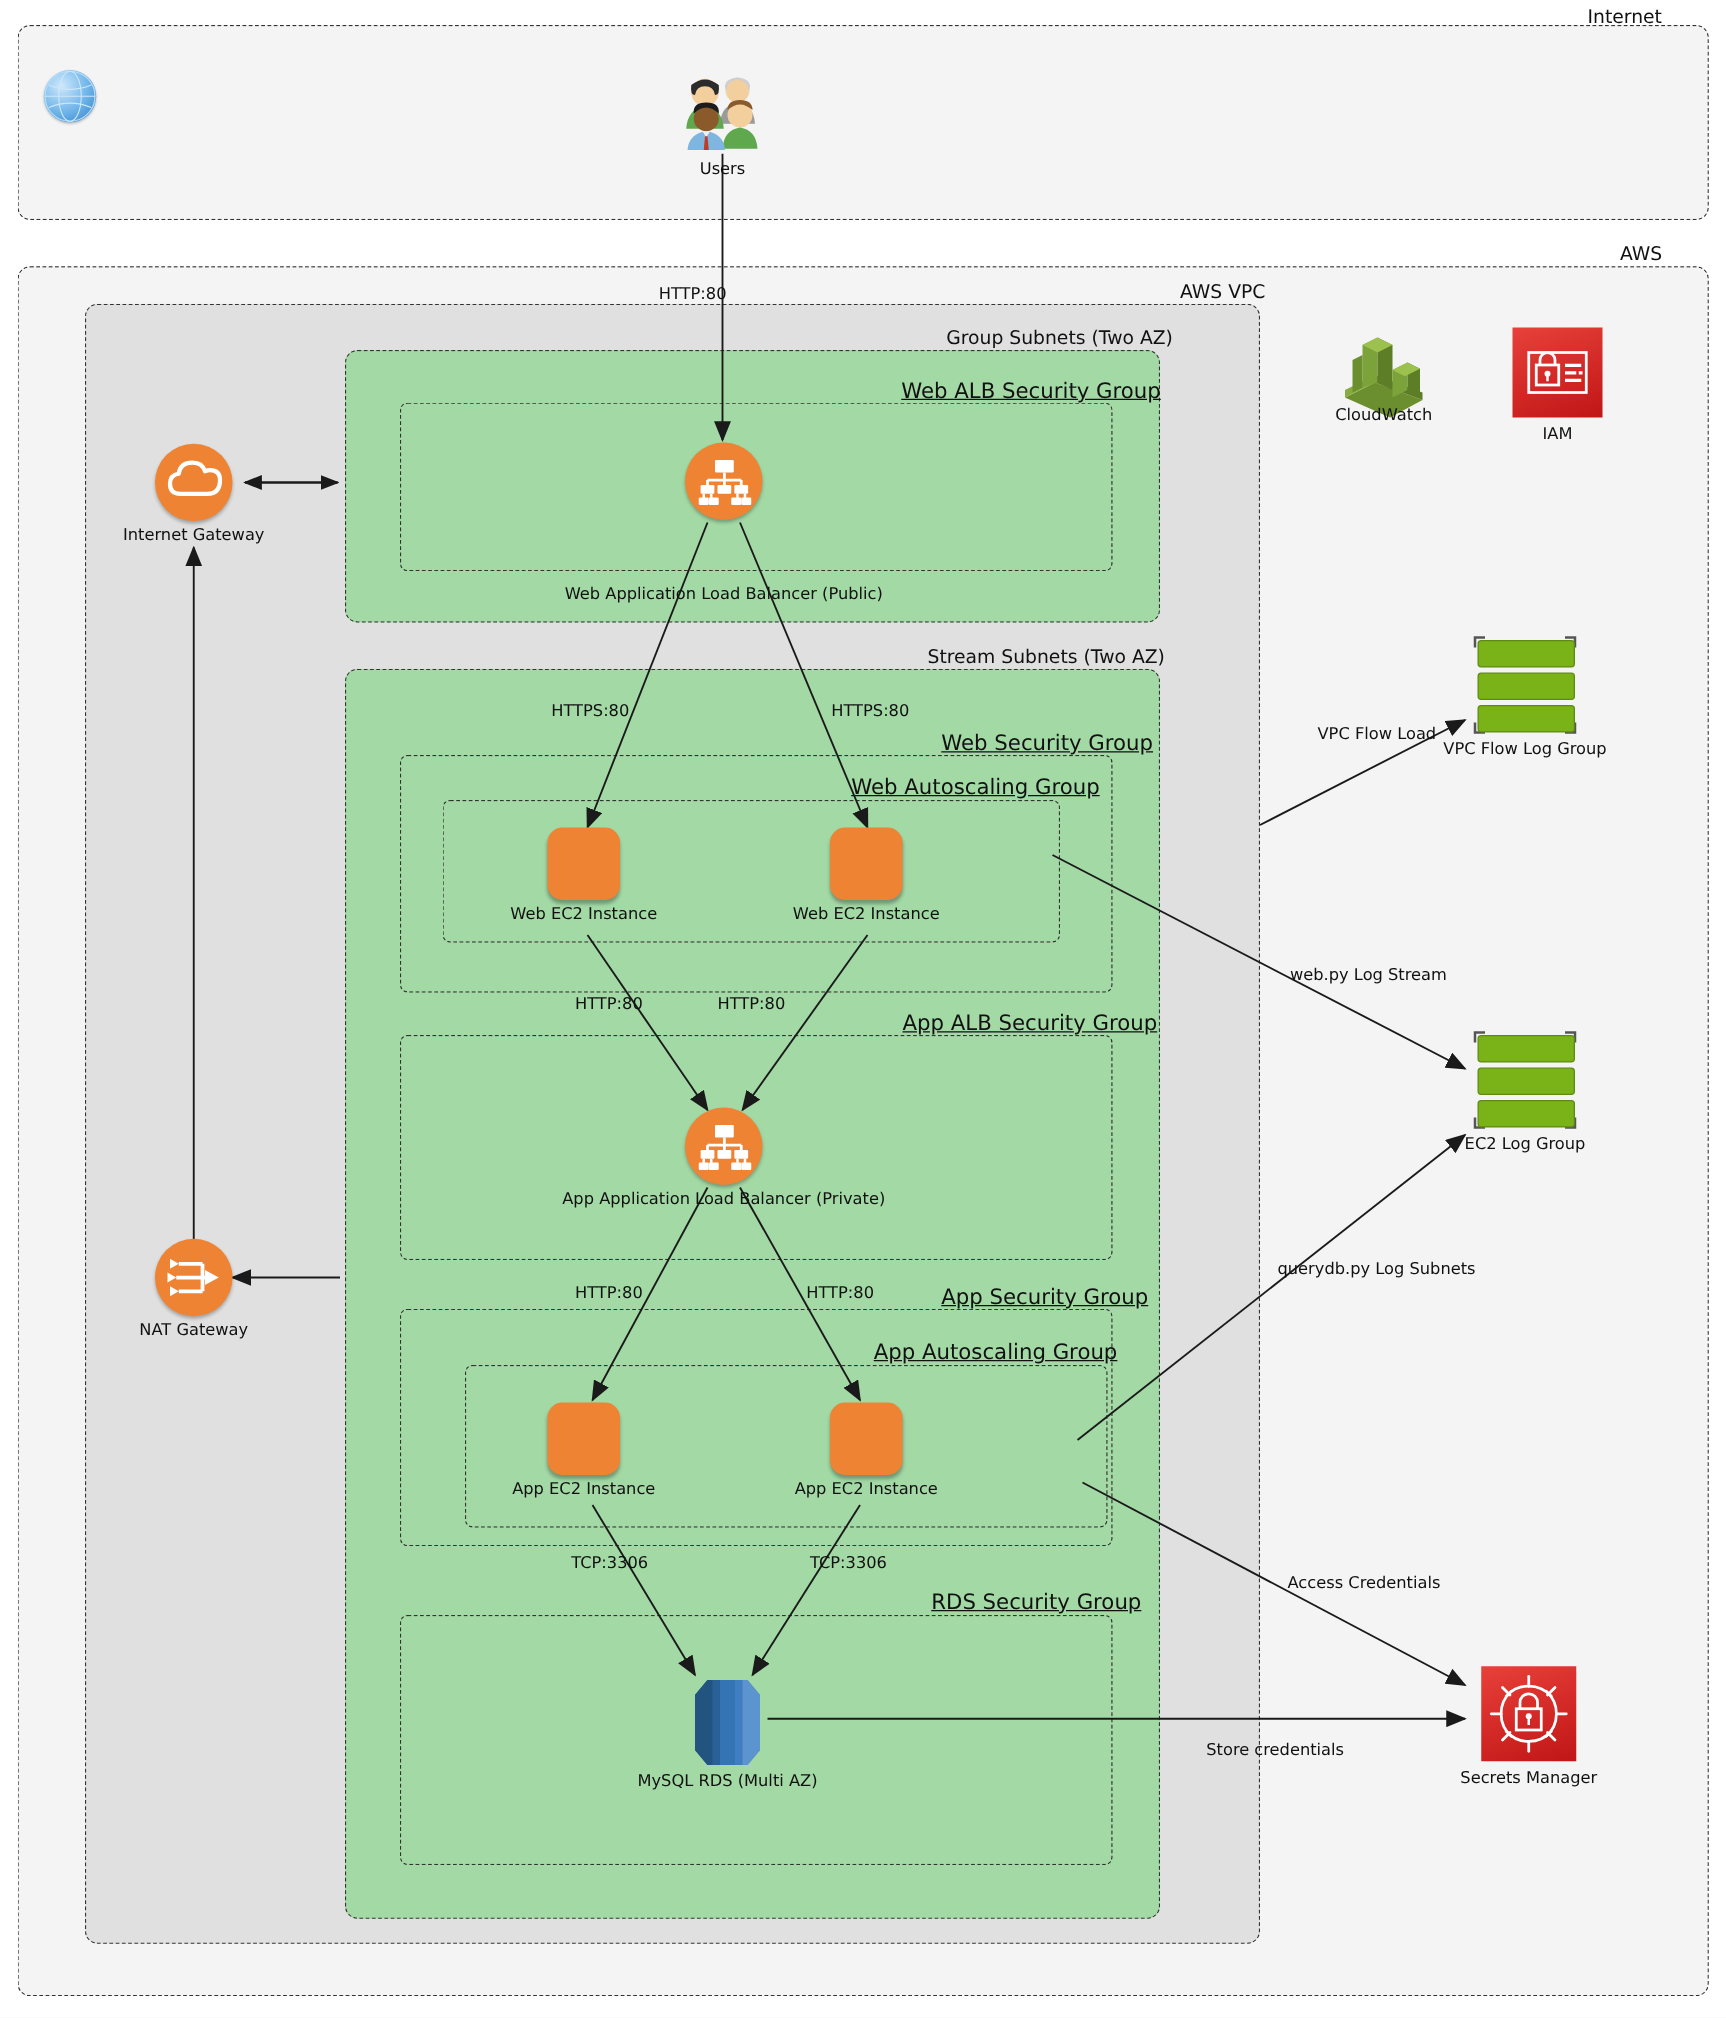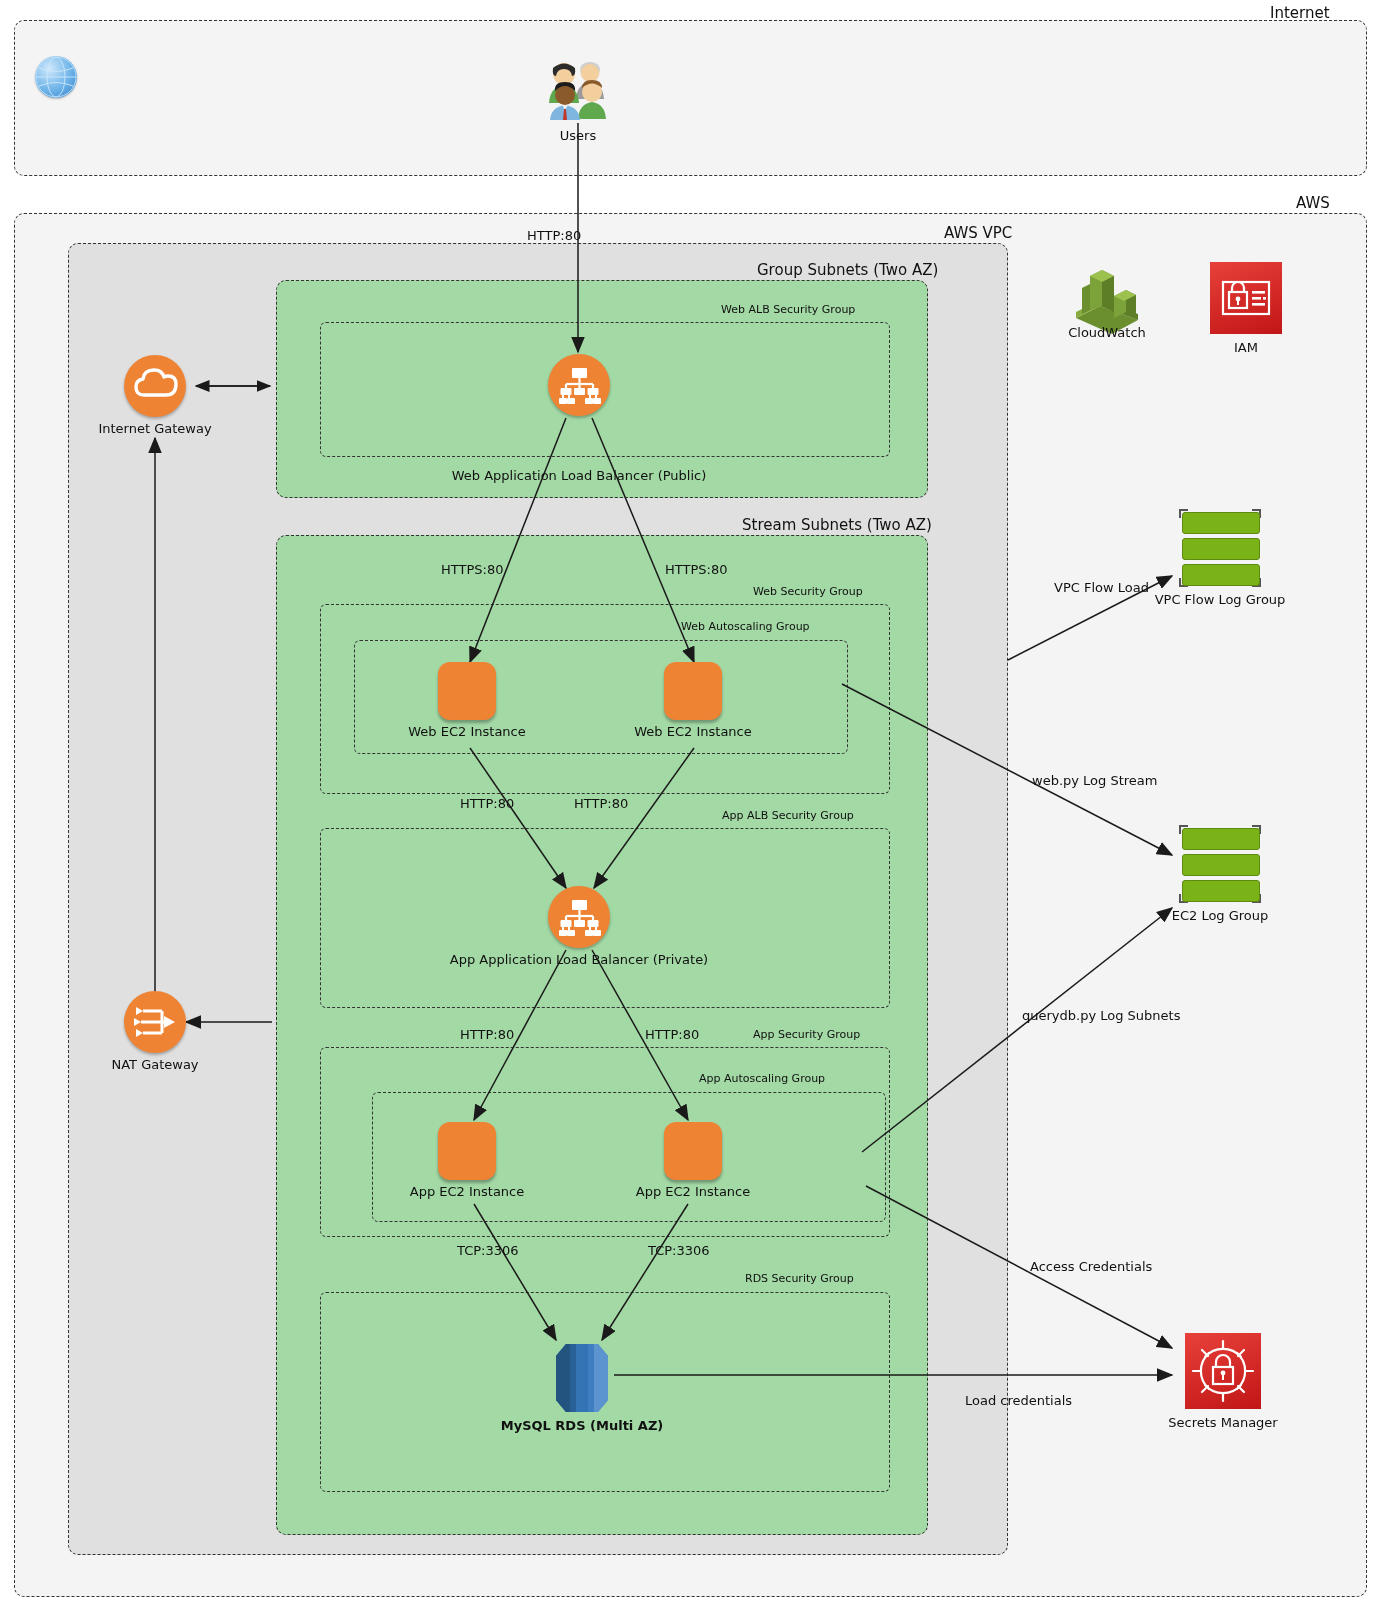--- a/index.html
+++ b/index.html
@@ -7,21 +7,21 @@
   #canvas{position:relative;width:1381px;height:1614px;background:#ffffff;overflow:hidden;}
 
   .zone{position:absolute;box-sizing:border-box;border:1.6px dashed #333;border-radius:10px;}
   .zone-internet{background:#f4f4f4;}
   .zone-aws{background:#f4f4f4;}
   .zone-vpc{background:#e0e0e0;}
   .zone-green{background:#a3d9a5;}
   .zone-dashonly{background:transparent;border:1.4px dashed #333;border-radius:6px;}
 
   .zlabel{position:absolute;font-size:15px;color:#111;white-space:nowrap;}
-  .zlabel-sm{font-size:11px;}
+  .zlabel-sm{font-size:17px;text-decoration:underline;}
 
   .node{position:absolute;}
   .node-label{position:absolute;font-size:13px;color:#111;white-space:nowrap;text-align:center;
               left:50%;transform:translateX(-50%);}
 
   svg.wires{position:absolute;left:0;top:0;width:1381px;height:1614px;pointer-events:none;}
   .edge{stroke:#1a1a1a;stroke-width:1.5px;fill:none;}
   .elabel{position:absolute;font-size:13px;color:#111;white-space:nowrap;}
 
   .circ{width:62px;height:62px;border-radius:50%;background:#ef8334;
@@ -122,21 +122,21 @@
   <div class="elabel" style="left:460px;top:796px;">HTTP:80</div>
   <div class="elabel" style="left:574px;top:796px;">HTTP:80</div>
   <div class="elabel" style="left:460px;top:1027px;">HTTP:80</div>
   <div class="elabel" style="left:645px;top:1027px;">HTTP:80</div>
   <div class="elabel" style="left:457px;top:1243px;">TCP:3306</div>
   <div class="elabel" style="left:648px;top:1243px;">TCP:3306</div>
   <div class="elabel" style="left:1054px;top:580px;">VPC Flow Load</div>
   <div class="elabel" style="left:1032px;top:773px;">web.py Log Stream</div>
   <div class="elabel" style="left:1022px;top:1008px;">querydb.py Log Subnets</div>
   <div class="elabel" style="left:1030px;top:1259px;">Access Credentials</div>
-  <div class="elabel" style="left:965px;top:1393px;">Load credentials</div>
+  <div class="elabel" style="left:965px;top:1393px;">Store credentials</div>
 
   <div class="node" style="left:35px;top:56px;">
     <div class="globe">
       <svg width="42" height="42" viewBox="0 0 42 42" style="position:absolute;left:0;top:0;">
         <ellipse cx="21" cy="21" rx="20" ry="20" fill="none" stroke="#b7dcf6" stroke-width="1"></ellipse>
         <ellipse cx="21" cy="21" rx="9" ry="20" fill="none" stroke="#cbe7fa" stroke-width=".9"></ellipse>
         <line x1="1" y1="21" x2="41" y2="21" stroke="#cbe7fa" stroke-width=".9"></line>
         <path d="M4,12 Q21,19 38,12" fill="none" stroke="#cbe7fa" stroke-width=".9"></path>
         <path d="M4,30 Q21,23 38,30" fill="none" stroke="#cbe7fa" stroke-width=".9"></path>
       </svg>
@@ -271,21 +271,21 @@
   <div class="node" style="left:438px;top:1122px;">
     <div class="ec2box"></div>
     <div class="node-label" style="top:62px;">App EC2 Instance</div>
   </div>
 
   <div class="node" style="left:664px;top:1122px;">
     <div class="ec2box"></div>
     <div class="node-label" style="top:62px;">App EC2 Instance</div>
   </div>
 
-  <div class="node" style="left:546px;top:1340px;font-weight:bold;">
+  <div class="node" style="left:546px;top:1340px;">
     <svg width="72" height="76" viewBox="0 0 72 76">
       <path d="M10,16 L20,4 L52,4 L62,16 L62,60 L52,72 L20,72 L10,60 z" fill="#3f7fc1"></path>
       <path d="M10,16 L20,4 L30,4 L30,72 L20,72 L10,60 z" fill="#2a6098"></path>
       <path d="M10,16 L20,4 L24,4 L24,72 L20,72 L10,60 z" fill="#22547f"></path>
       <path d="M48,4 L52,4 L62,16 L62,60 L52,72 L48,72 z" fill="#5c94cf"></path>
       <path d="M30,4 L42,4 L42,72 L30,72 z" fill="#3473b4"></path>
     </svg>
     <div class="node-label" style="top:78px;">MySQL RDS (Multi AZ)</div>
   </div>
 

